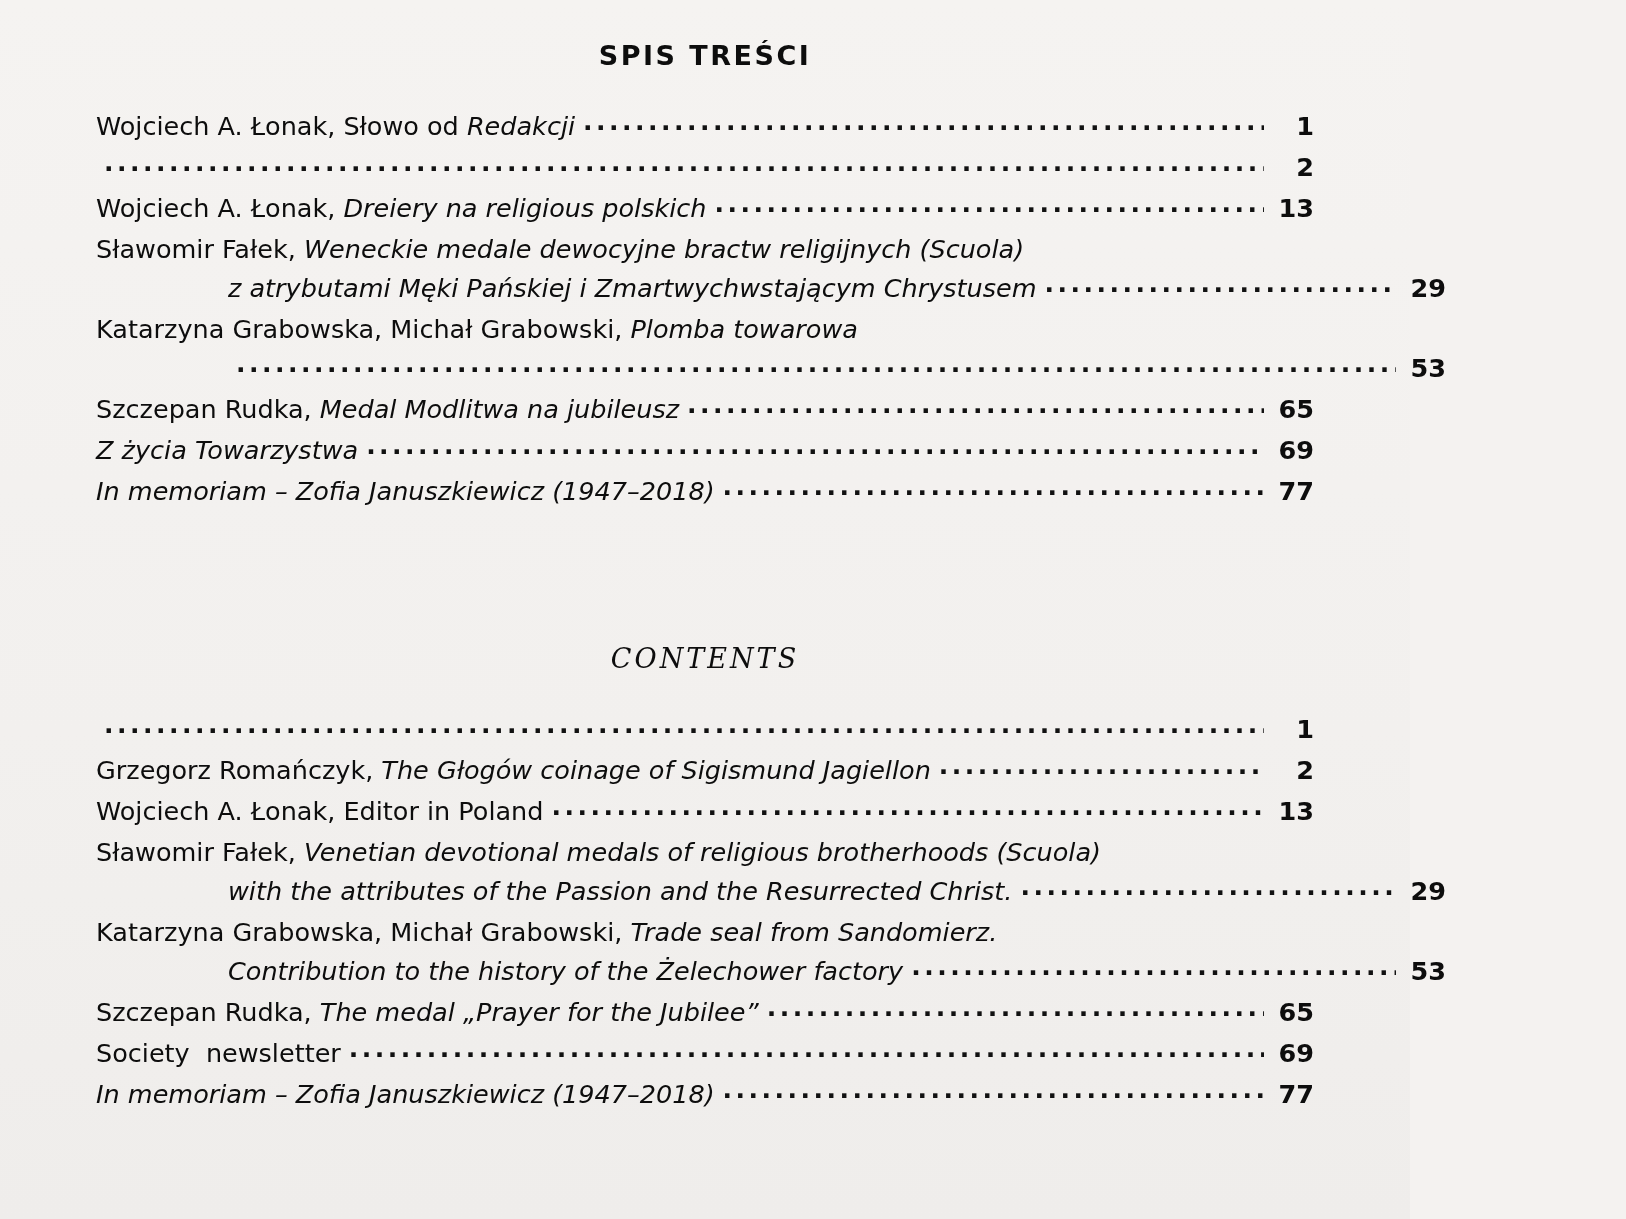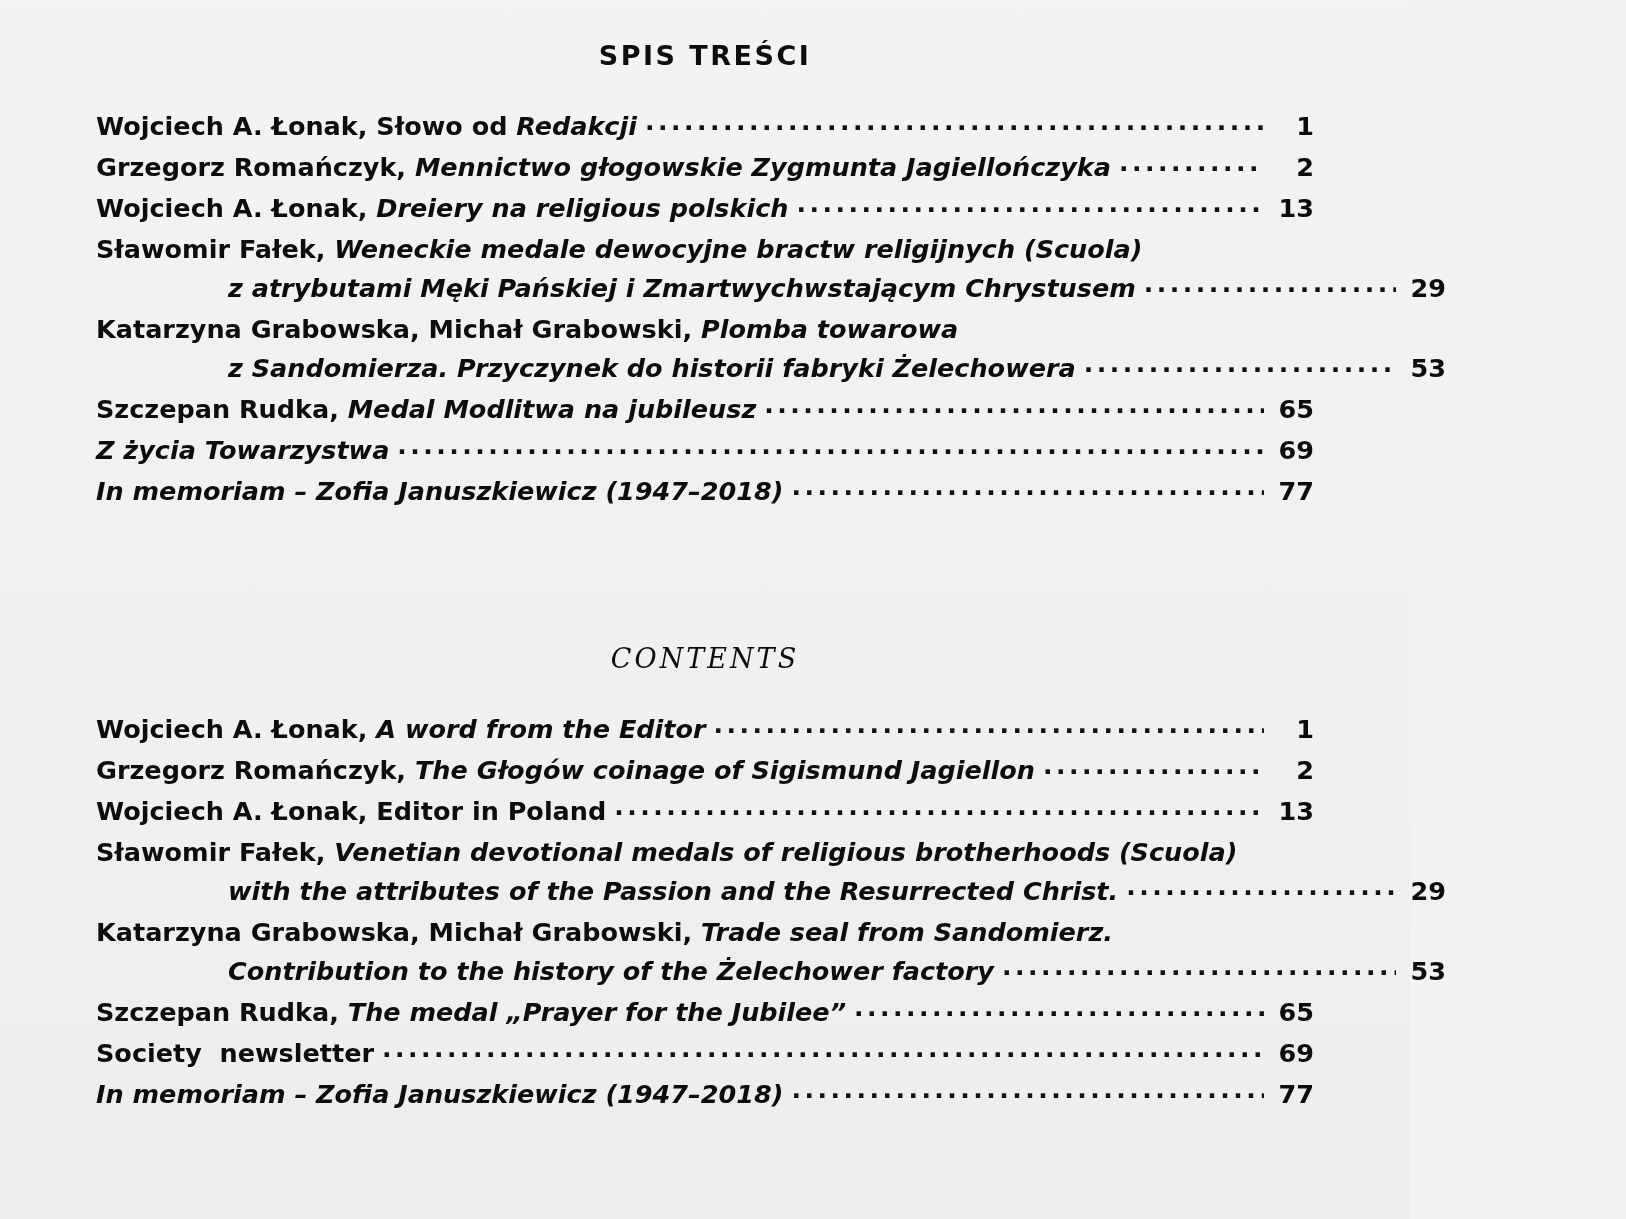--- a/index.html
+++ b/index.html
@@ -50,21 +50,21 @@
     margin-bottom: 2px;
   }
   .entry-row {
     display: flex;
     align-items: flex-end;
     width: 100%;
   }
   .entry-text {
     white-space: pre;
     flex: 0 0 auto;
-    font-weight: 700;
+    font-weight: 400;
     text-align: center;
   }
   .entry-text .ital {
     font-style: italic;
   }
   .dots {
     flex: 1 1 auto;
     overflow: hidden;
     white-space: nowrap;
     margin: 0 6px 5px 8px;
@@ -95,21 +95,20 @@
   <div class="toc" id="toc-0">
       <div class="toc-entry">
         <div class="entry-row">
           <span class="entry-text"><span>Wojciech A. Łonak, Słowo od </span><span class="ital">Redakcji</span></span>
           <span class="dots">....................................................................................................................</span>
           <span class="page-num">1</span>
         </div>
       </div>
       <div class="toc-entry">
         <div class="entry-row">
-          <span class="entry-text"><span>Grzegorz Romańczyk, </span><span class="ital">Mennictwo głogowskie Zygmunta Jagiellończyka</span></span>
           <span class="dots">....................................................................................................................</span>
           <span class="page-num">2</span>
         </div>
       </div>
       <div class="toc-entry">
         <div class="entry-row">
           <span class="entry-text"><span>Wojciech A. Łonak, </span><span class="ital">Dreiery na religious polskich</span></span>
           <span class="dots">....................................................................................................................</span>
           <span class="page-num">13</span>
         </div>
@@ -126,21 +125,20 @@
           <span class="page-num">29</span>
         </div>
       </div>
       <div class="toc-entry">
         <div class="entry-row nodots">
           <span class="entry-text"><span>Katarzyna Grabowska, Michał Grabowski, </span><span class="ital">Plomba towarowa</span></span>
           <span class="dots">....................................................................................................................</span>
           <span class="page-num"></span>
         </div>
         <div class="entry-row cont-line">
-          <span class="entry-text"><span class="ital">z Sandomierza. Przyczynek do historii fabryki Żelechowera</span></span>
           <span class="dots">....................................................................................................................</span>
           <span class="page-num">53</span>
         </div>
       </div>
       <div class="toc-entry">
         <div class="entry-row">
           <span class="entry-text"><span>Szczepan Rudka, </span><span class="ital">Medal Modlitwa na jubileusz</span></span>
           <span class="dots">....................................................................................................................</span>
           <span class="page-num">65</span>
         </div>
@@ -160,21 +158,20 @@
         </div>
       </div>
     </div>
 
   <div class="gap-block"></div>
 
   <div class="section-title contents">CONTENTS</div>
   <div class="toc" id="toc-1">
       <div class="toc-entry">
         <div class="entry-row">
-          <span class="entry-text"><span>Wojciech A. Łonak, </span><span class="ital">A word from the Editor</span></span>
           <span class="dots">....................................................................................................................</span>
           <span class="page-num">1</span>
         </div>
       </div>
       <div class="toc-entry">
         <div class="entry-row">
           <span class="entry-text"><span>Grzegorz Romańczyk, </span><span class="ital">The Głogów coinage of Sigismund Jagiellon</span></span>
           <span class="dots">....................................................................................................................</span>
           <span class="page-num">2</span>
         </div>

